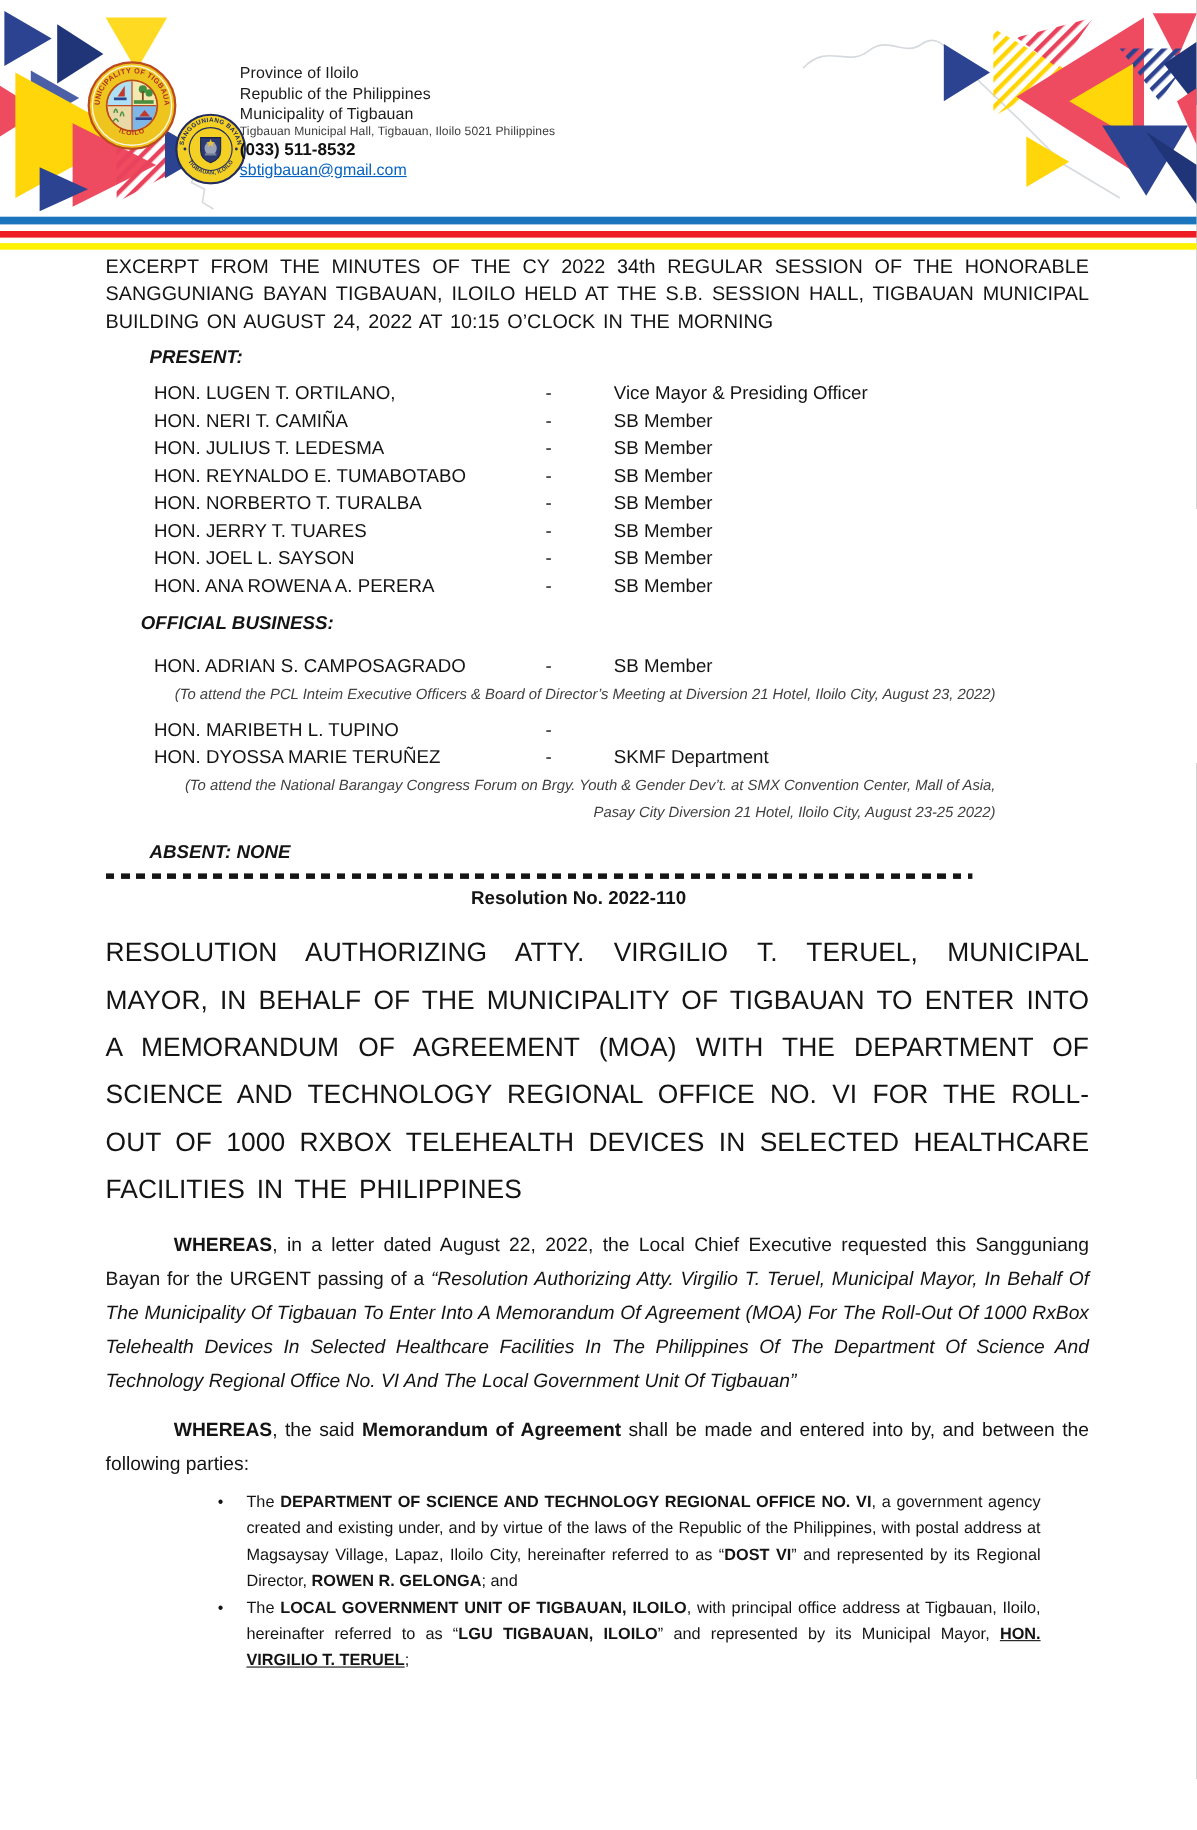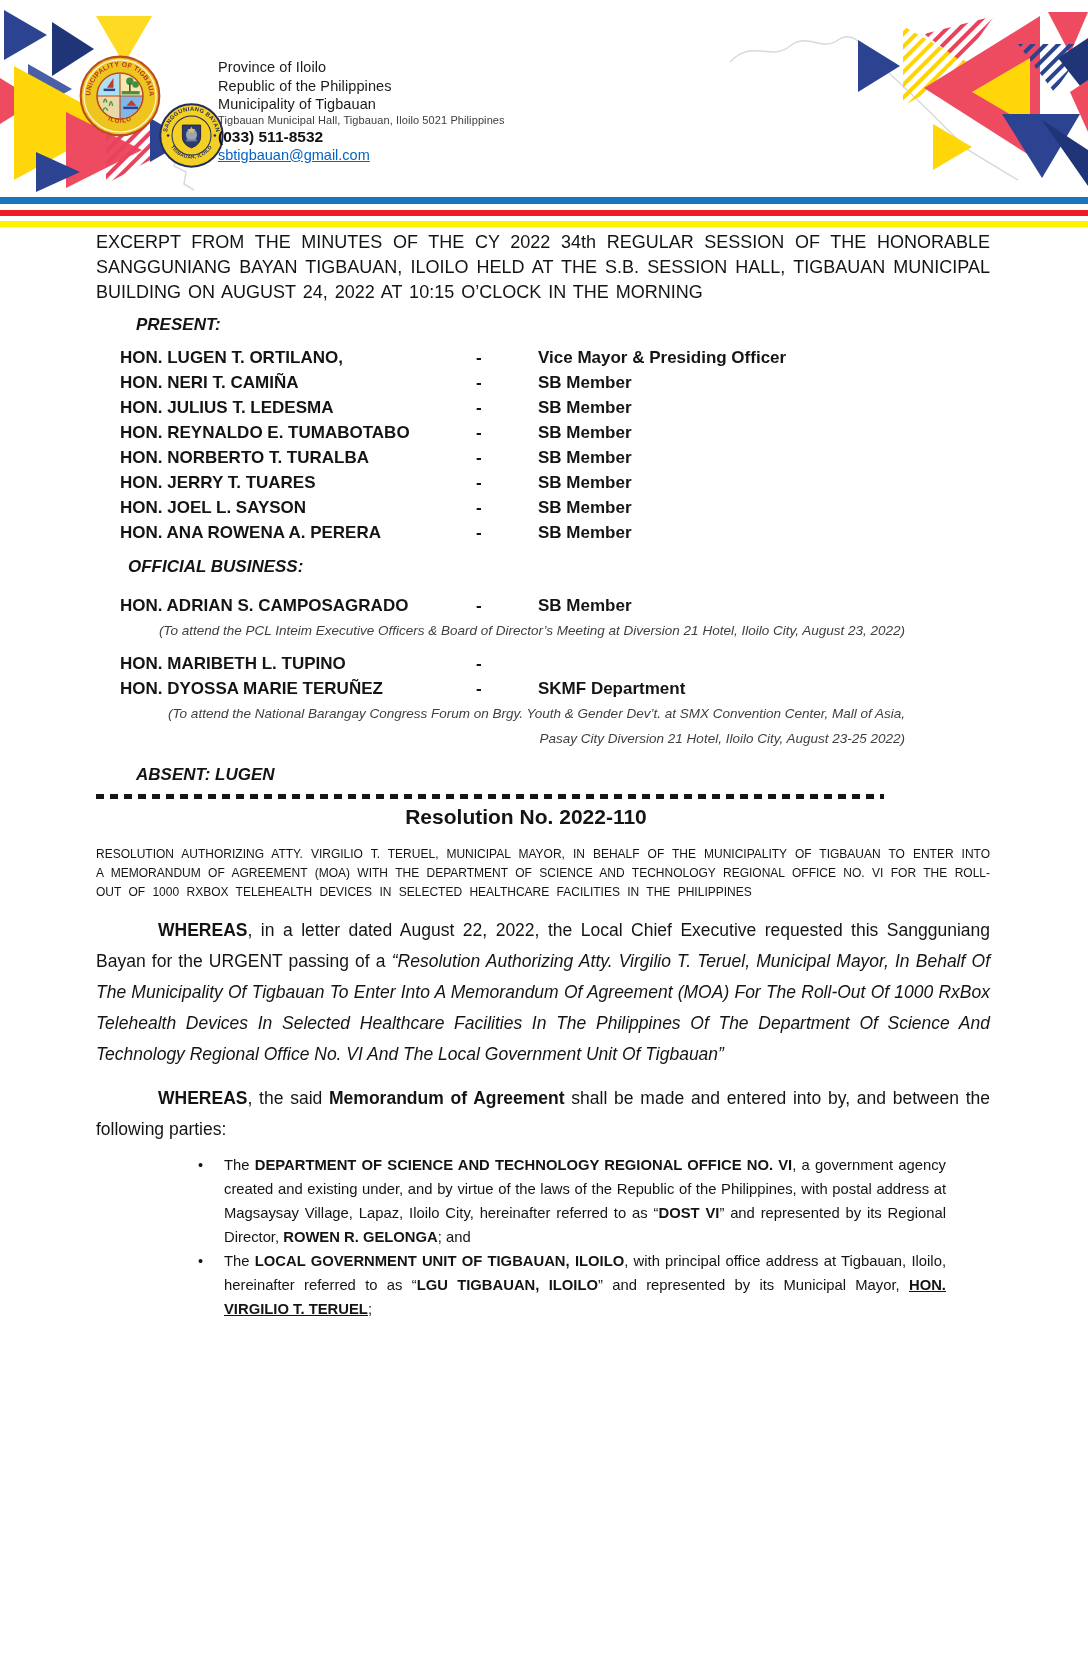--- a/index.html
+++ b/index.html
@@ -21,32 +21,32 @@
   .rule{position:absolute;left:0;width:1088px;z-index:2;}
   #rule-blue{top:197px;height:7px;}
   #rule-red{top:210px;height:6px;}
   #rule-yellow{top:221px;height:6px;}
   
   .content{position:absolute;left:96px;top:230px;width:894px;}
   .caps-title{font-size:18px;line-height:25px;text-align:justify;word-spacing:2px;margin:0;}
   .sec-head{font-weight:bold;font-style:italic;font-size:17px;line-height:24px;margin:8px 0 0 40px;}
   .sec-head.ob{margin-left:32px;margin-top:10px;}
   .roster{margin-top:8px;}
-  .row{display:flex;font-size:17px;line-height:25px;margin-left:24px;font-weight:bold;}
+  .row{display:flex;font-size:17px;line-height:25px;margin-left:44px;}
   .row .nm{flex:0 0 356px;}
   .row .ds{flex:0 0 62px;}
   .row .rl{flex:1;}
   .ob-row1{margin-top:14px;}
   .ob-row2{margin-top:8px;}
   .note{margin-left:61px;width:748px;font-size:13.5px;font-style:italic;line-height:25px;color:#404040;text-align:right;}
   .absent{font-weight:bold;font-style:italic;font-size:17px;line-height:24px;margin:12px 0 0 40px;}
   .dashes{margin-top:7px;width:788px;height:5px;
           background:repeating-linear-gradient(90deg,#151515 0 8px,transparent 8px 14px);}
-  .res-no{margin-top:6px;text-align:center;font-weight:bold;font-size:21px;line-height:24px;width:860px;}
-  .res-title{margin:16px 0 0 0;font-size:12px;line-height:19px;text-align:justify;word-spacing:4px;}
+  .res-no{margin-top:6px;text-align:center;font-weight:bold;font-size:17px;line-height:24px;width:860px;}
+  .res-title{margin:16px 0 0 0;font-size:24px;line-height:43px;text-align:justify;word-spacing:4px;}
   .whereas{margin:13px 0 0 0;font-size:17.5px;line-height:31px;text-align:justify;text-indent:62px;}
   .b{font-weight:bold;}
   .i{font-style:italic;}
   .bu{font-weight:bold;text-decoration:underline;}
   .bullets{margin:8px 0 0 102px;width:748px;}
   .bullet{display:flex;}
   .bdot{flex:0 0 26px;font-size:14.5px;line-height:24px;}
   .btext{flex:1;font-size:14.8px;line-height:24px;text-align:justify;}
 </style>
 </head>
@@ -227,21 +227,21 @@
         <span class="nm">HON. MARIBETH L. TUPINO</span>
         <span class="ds">-</span>
       </div>
     <div class="row">
         <span class="nm">HON. DYOSSA MARIE TERUÑEZ</span>
         <span class="ds">-</span>
         <span class="rl">SKMF Department</span>
       </div>
     <div class="note">(To attend the National Barangay Congress Forum on Brgy. Youth &amp; Gender Dev’t. at SMX Convention Center, Mall of Asia, Pasay City Diversion 21 Hotel, Iloilo City, August 23-25 2022)</div>
 
-    <div class="absent">ABSENT: LUGEN</div>
+    <div class="absent">ABSENT: NONE</div>
 
     <div class="dashes"></div>
 
     <div class="res-no">Resolution No. 2022-110</div>
 
     <p class="res-title">RESOLUTION AUTHORIZING ATTY. VIRGILIO T. TERUEL, MUNICIPAL MAYOR, IN BEHALF OF THE MUNICIPALITY OF TIGBAUAN TO ENTER INTO A MEMORANDUM OF AGREEMENT (MOA) WITH THE DEPARTMENT OF SCIENCE AND TECHNOLOGY REGIONAL OFFICE NO. VI FOR THE ROLL-OUT OF 1000 RXBOX TELEHEALTH DEVICES IN SELECTED HEALTHCARE FACILITIES IN THE PHILIPPINES</p>
 
     <p class="whereas"><span class="b">WHEREAS</span><span>, in a letter dated August 22, 2022, the Local Chief Executive requested this Sangguniang Bayan for the URGENT passing of a </span><span class="i">“Resolution Authorizing Atty. Virgilio T. Teruel, Municipal Mayor, In Behalf Of The Municipality Of Tigbauan To Enter Into A Memorandum Of Agreement (MOA) For The Roll-Out Of 1000 RxBox Telehealth Devices In Selected Healthcare Facilities In The Philippines Of The Department Of Science And Technology Regional Office No. VI And The Local Government Unit Of Tigbauan”</span></p>
 
     <p class="whereas"><span class="b">WHEREAS</span><span>, the said </span><span class="b">Memorandum of Agreement</span><span> shall be made and entered into by, and between the following parties:</span></p>

